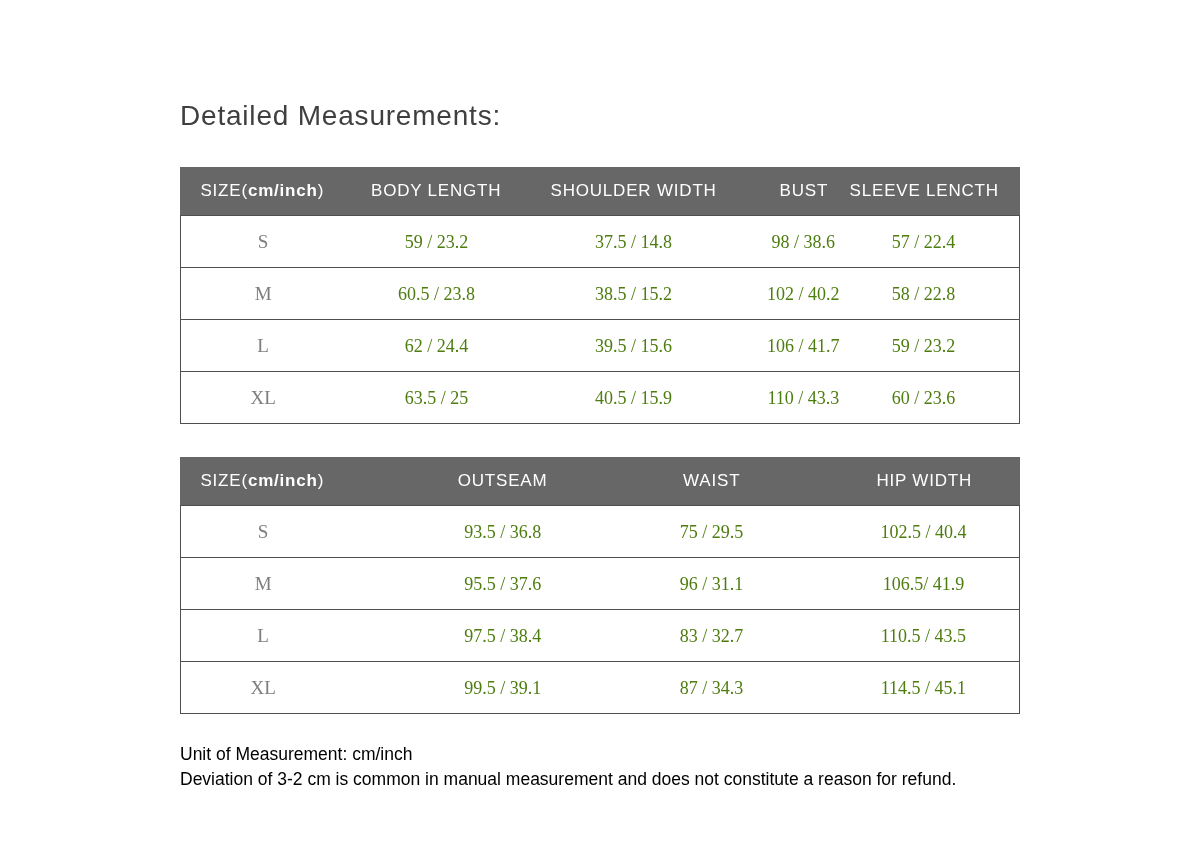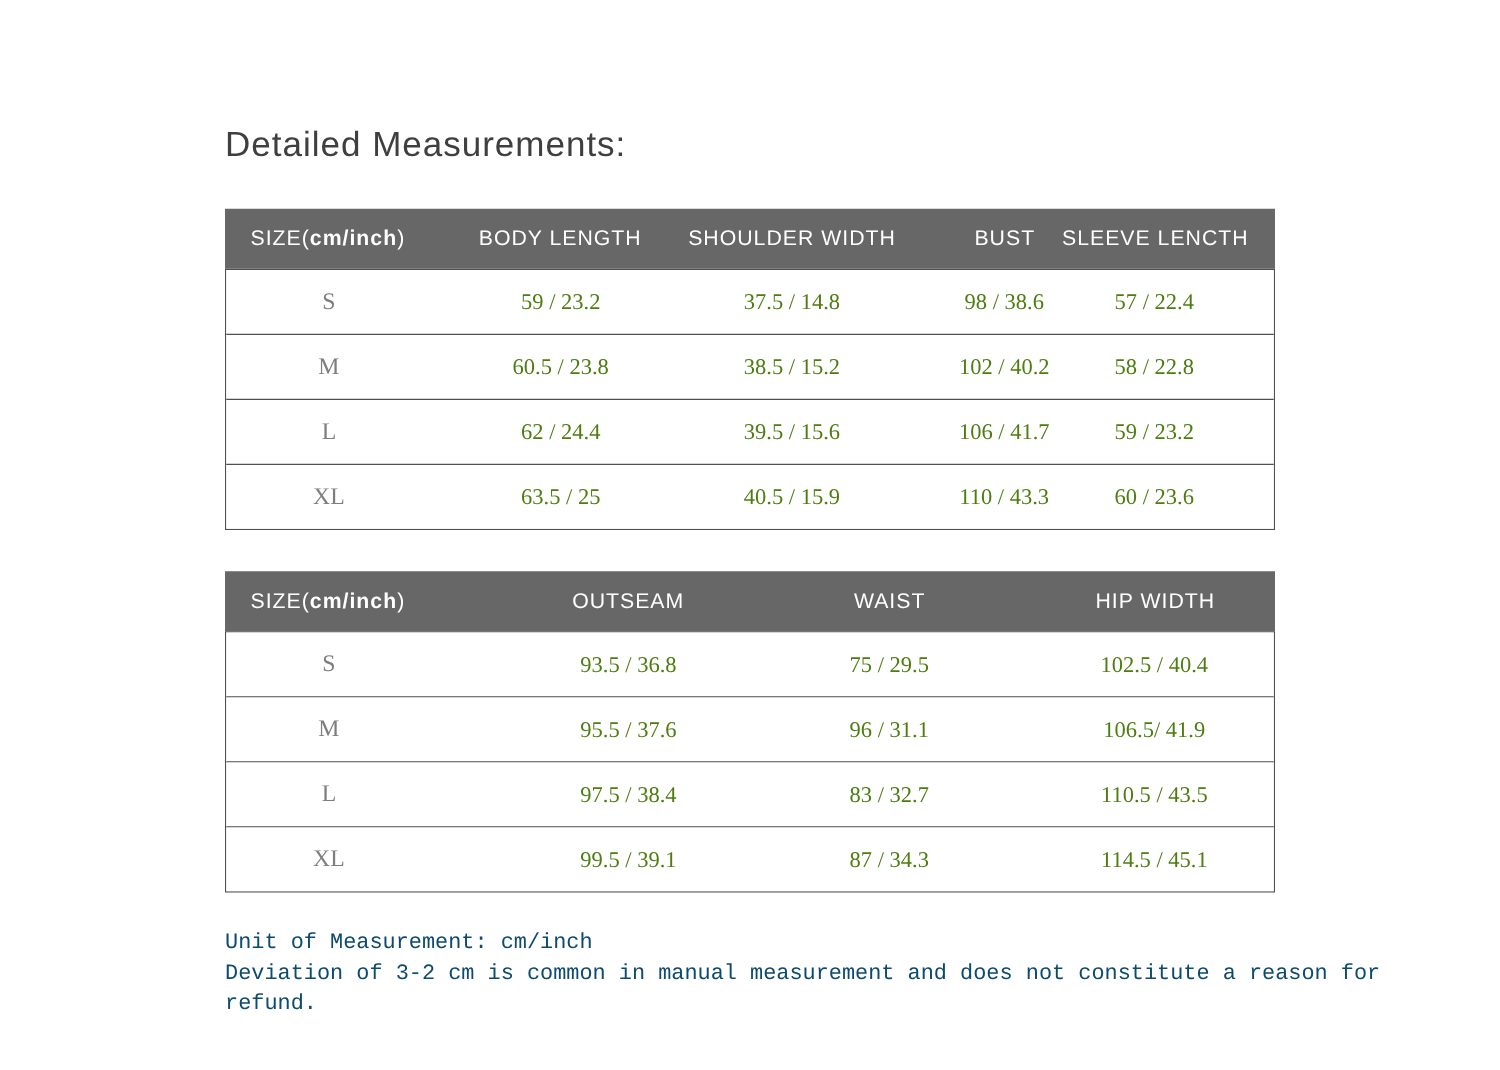--- a/index.html
+++ b/index.html
@@ -67,37 +67,37 @@
     color: #4d7c0f;
     font-size: 18px;
     font-family: "Liberation Serif", serif;
   }
   .cell-size {
     font-size: 19px;
     color: #7e7e7e;
   }
   
   .t1-c0 { left: 9.8%; }
-  .t1-c1 { left: 30.5%; margin-left: 12px; }
+  .t1-c1 { left: 30.5%; }
   .t1-c2 { left: 54.0%; text-align: right; }
   .t1-c3 { left: 72.6%; padding-left: 28px; }
   .t1-c4 { left: 88.6%; }
   
   .t2-c0 { left: 9.8%; }
   .t2-c1 { left: 38.4%; }
   .t2-c2 { left: 63.3%; }
   .t2-c3 { left: 88.6%; }
   .footer-note {
     position: absolute;
     left: 180px;
     top: 742px;
     font-size: 17.5px;
     line-height: 24.5px;
-    color: #0c4a6e;
-    font-family: Liberation Mono, monospace;
+    color: #000000;
+    font-family: Liberation Sans, sans-serif;
   }
 </style>
 </head>
 <body>
 
 <div class="page">
 
   <div class="page-title">Detailed Measurements:</div>
 
   <div class="size-table table-one">

